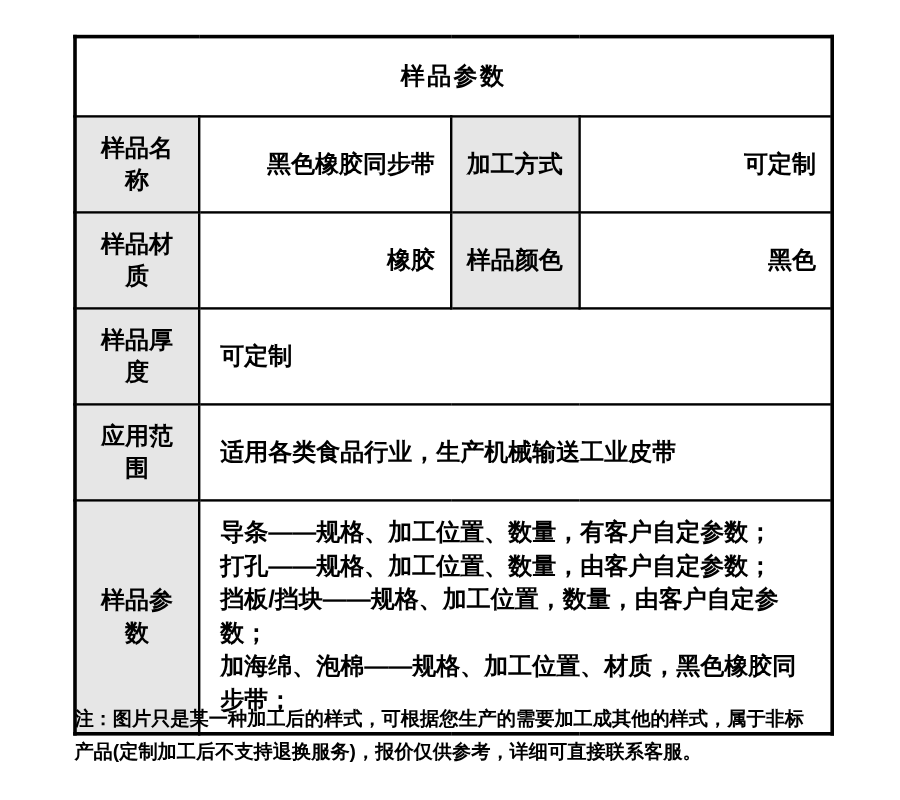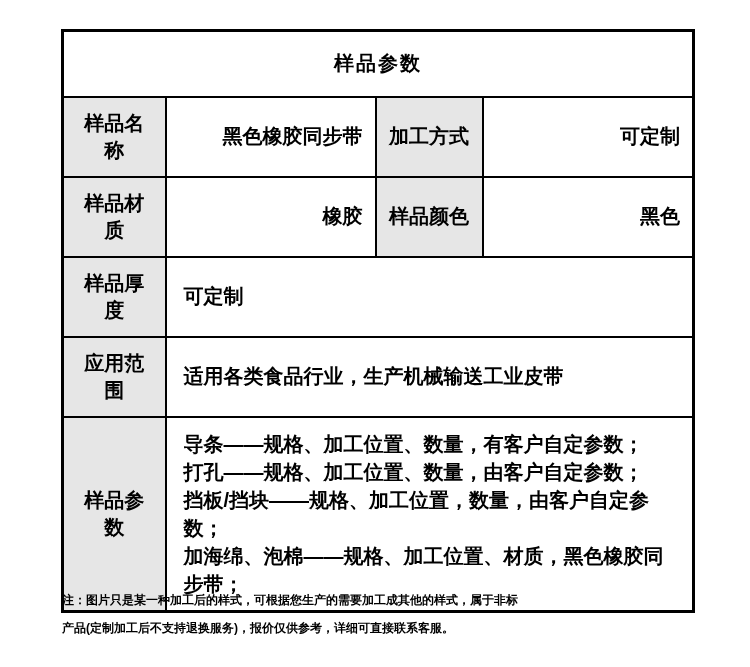--- a/index.html
+++ b/index.html
@@ -63,21 +63,21 @@
     font-weight: bold;
     text-align: left;
     padding-left: 17px !important;
     line-height: 28px;
   }
   .note {
     position: absolute;
     left: 62px;
     top: 586px;
     width: 660px;
-    font-size: 12px;
+    font-size: 16px;
     font-weight: bold;
     line-height: 28px;
     color: #000000;
   }
   tr.row-title  { height: 66px; }
   tr.row-1      { height: 53px; }
   tr.row-2      { height: 52px; }
   tr.row-3      { height: 63px; }
   tr.row-4      { height: 68px; }
   tr.row-5      { height: 175px; }

